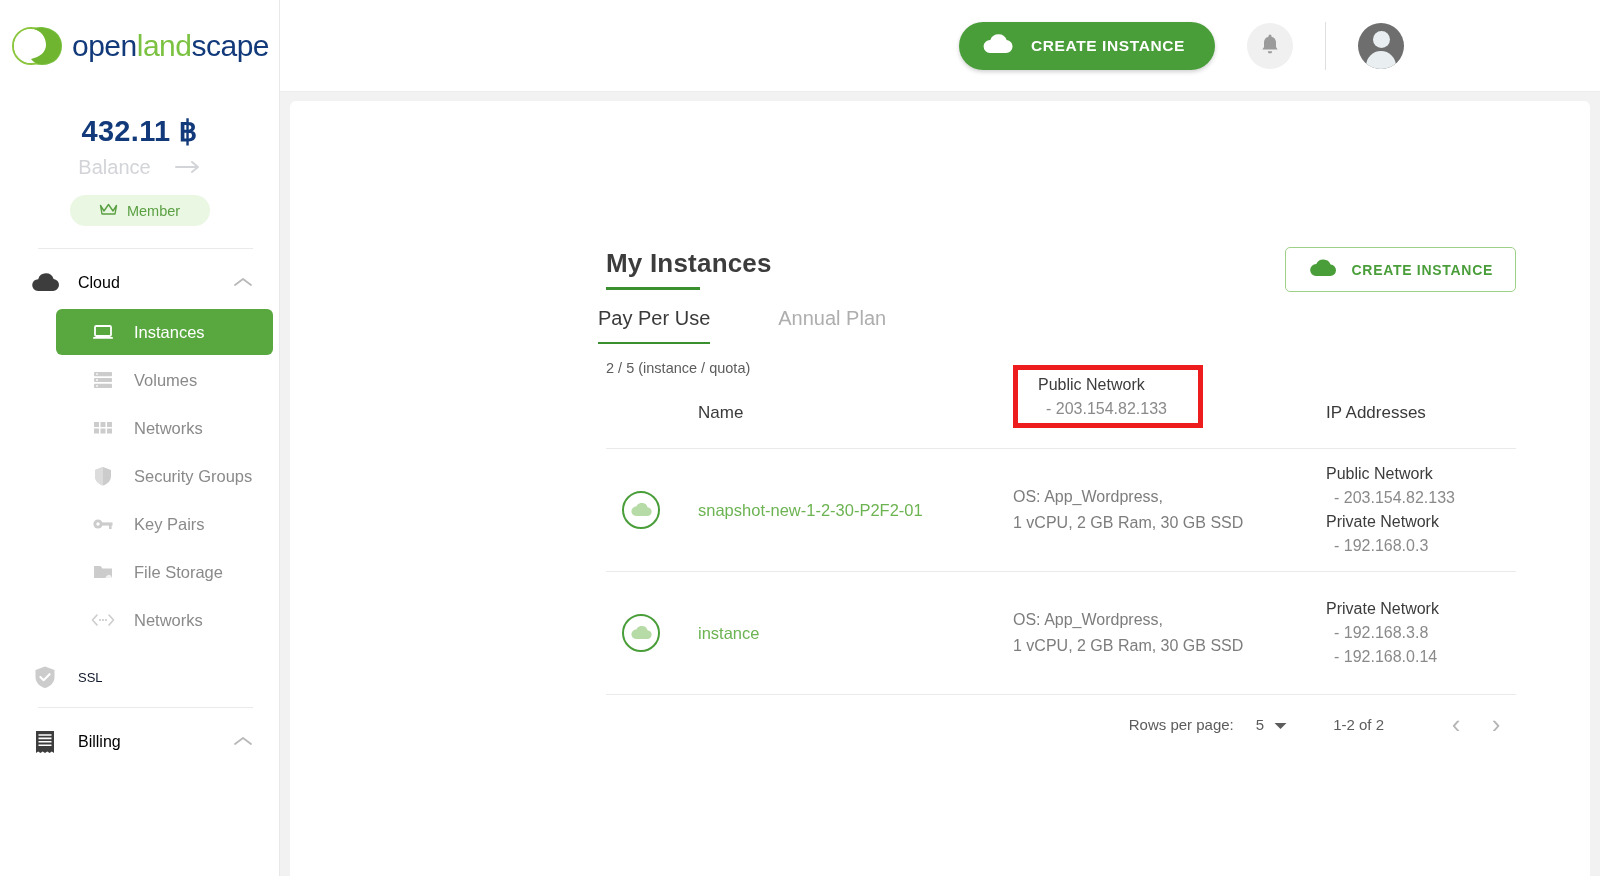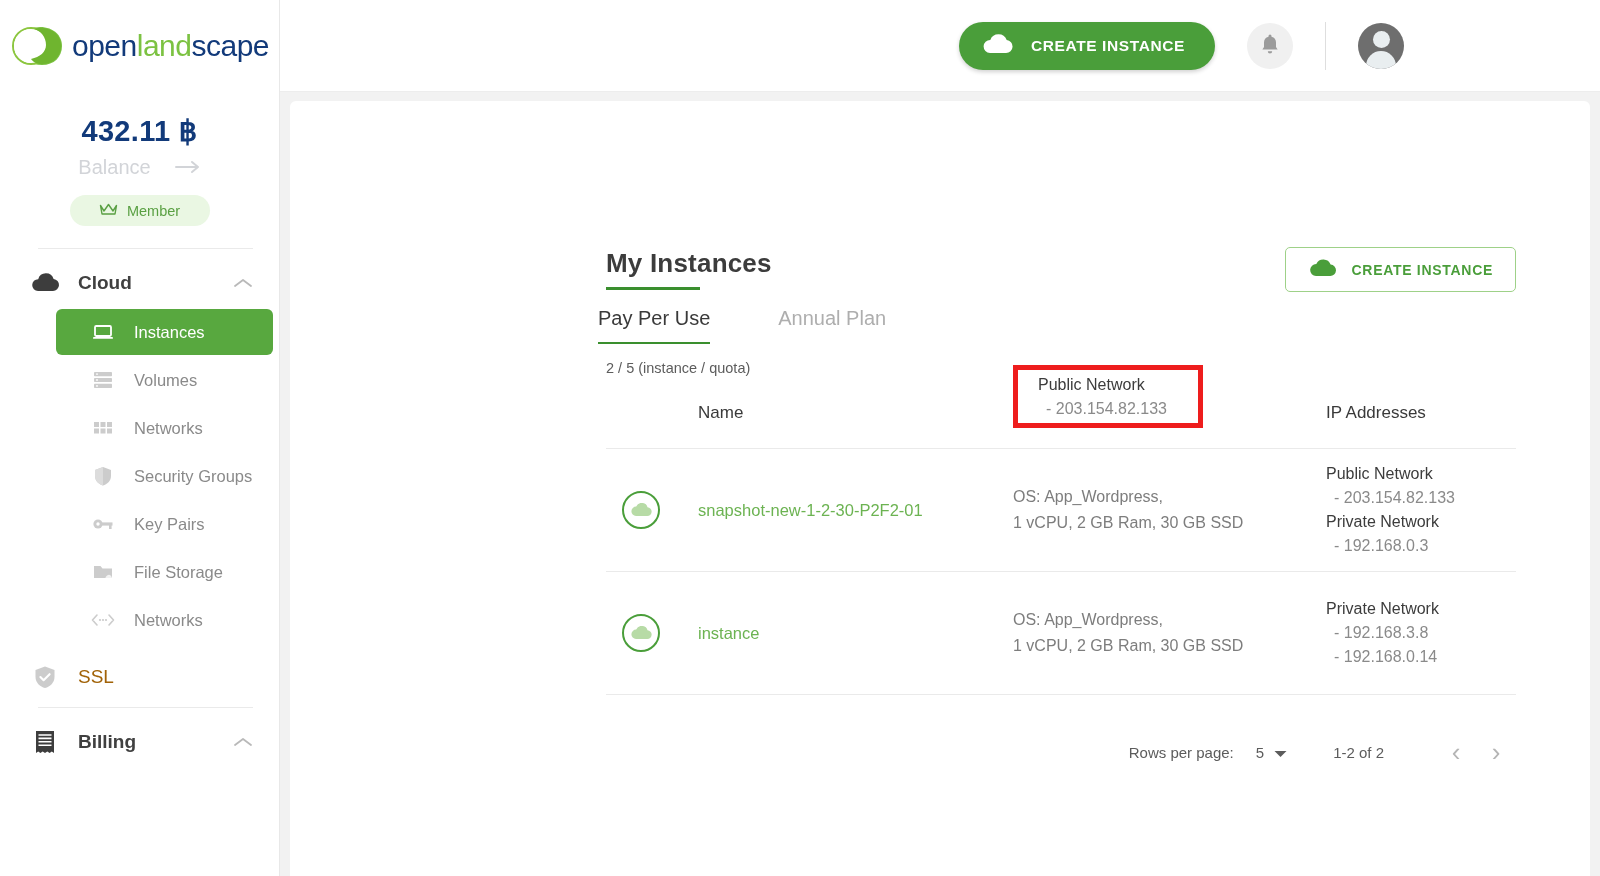--- a/index.html
+++ b/index.html
@@ -32,21 +32,21 @@
   .member-badge {
     margin: 16px auto 0; width: 140px; height: 31px; border-radius: 16px;
     background: #eaf7e3; color: #5aa043; font-size: 14.5px;
     display: flex; align-items: center; justify-content: center; gap: 9px;
   }
 
   .nav-sep { height: 1px; background: #eaeaea; margin: 22px 26px 0 38px; }
 
   .nav-group-head {
     height: 48px; display: flex; align-items: center; padding: 0 26px 0 30px;
-    color: #404040; font-size: 19px; font-weight: bold; gap: 18px;
+    color: #000000; font-size: 16px; font-weight: normal; gap: 18px;
     margin-top: 10px; cursor: pointer;
   }
   .nav-group-head .gicon { width: 30px; display: flex; justify-content: center; }
   .nav-group-head .glabel { flex: 1; }
   .chev { color: #b9b9b9; }
 
   .nav-item {
     height: 46px; display: flex; align-items: center; gap: 18px;
     padding-left: 62px; color: #8a8a8a; font-size: 16.5px;
     border-radius: 6px; margin: 2px 26px 2px 56px; cursor: pointer;
@@ -115,21 +115,21 @@
   .cloud-circle {
     width: 38px; height: 38px; border-radius: 50%; border: 2px solid #4a9e3a;
     display: flex; align-items: center; justify-content: center; margin-left: 16px;
   }
   .inst-name { color: #6cb352; font-size: 16.5px; cursor: pointer; }
   .spec-txt { color: #7d7d7d; font-size: 16px; line-height: 1.6; }
   .ip-title { color: #3c3c3c; font-size: 16px; line-height: 1.5; }
   .ip-val { color: #8a8a8a; font-size: 16px; line-height: 1.5; padding-left: 8px; }
 
   .pager {
-    position: absolute; right: 74px; top: 636px;
+    position: absolute; right: 74px; top: 608px;
     display: flex; align-items: center; gap: 0; font-size: 15px; color: #5c5c5c;
   }
   .pg-lbl { margin-right: 22px; }
   .pg-sel { display: flex; align-items: center; gap: 10px; cursor: pointer; margin-right: 46px; }
   .pg-range { margin-right: 52px; }
   .pg-arrow { width: 40px; text-align: center; color: #b5b5b5; font-size: 26px; cursor: pointer; }
 
   
   #redbox {
     position: absolute; left: 1013px; top: 365px; width: 190px; height: 63px;
@@ -268,21 +268,21 @@
             <path d="M6 2 L1.5 7 L6 12 M18 2 L22.5 7 L18 12" stroke="#cccccc" stroke-width="1.6" fill="none" stroke-linecap="round" stroke-linejoin="round"></path>
             <circle cx="9" cy="7" r="1.1" fill="#cccccc"></circle>
             <circle cx="12" cy="7" r="1.1" fill="#cccccc"></circle>
             <circle cx="15" cy="7" r="1.1" fill="#cccccc"></circle>
           </svg>
       </span>
       <span>Networks</span>
     </div>
 
 
-    <div class="nav-group-head" style="font-weight:400;color:#a16207;font-size:19px;">
+    <div class="nav-group-head" style="font-weight:400;color:#0f172a;font-size:13px;">
       <span class="gicon">
         <svg width="24" height="25" viewBox="0 0 24 25">
             <path d="M12 1.5 L21.5 5 V12 C21.5 17.6 17 21.8 12 23 C7 21.8 2.5 17.6 2.5 12 V5 Z" fill="#cccccc"></path>
             <path d="M7.4 12 L10.6 15.2 L16.6 9.2" stroke="#ffffff" stroke-width="2.1" fill="none" stroke-linecap="round" stroke-linejoin="round"></path>
           </svg>
       </span>
       <span class="glabel">SSL</span>
     </div>
 
     <div class="nav-sep" style="margin-top:6px;"></div>

